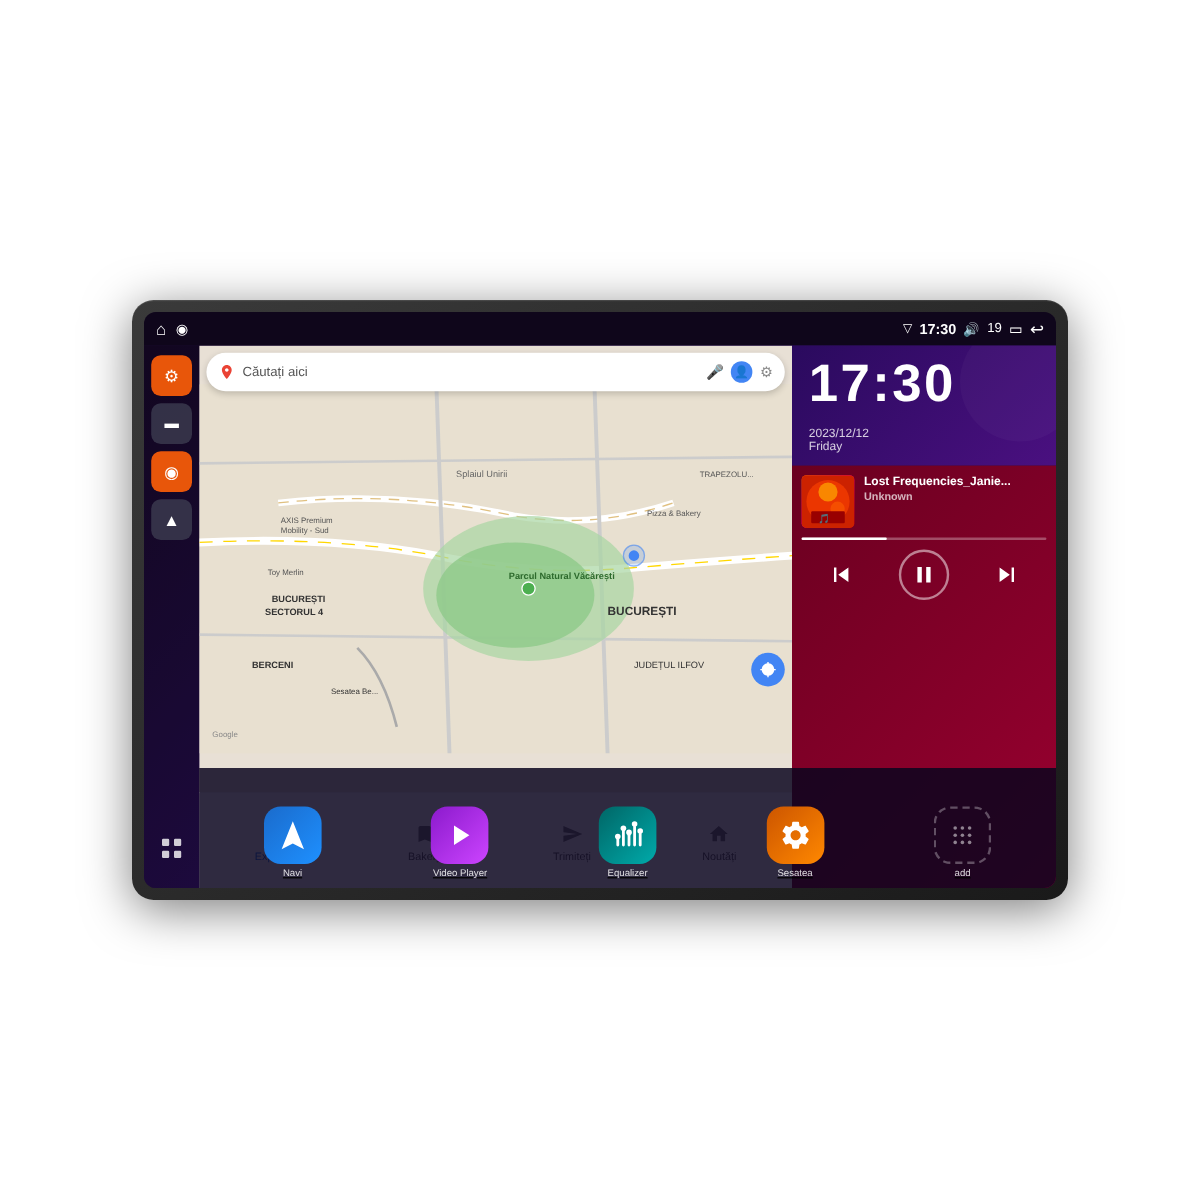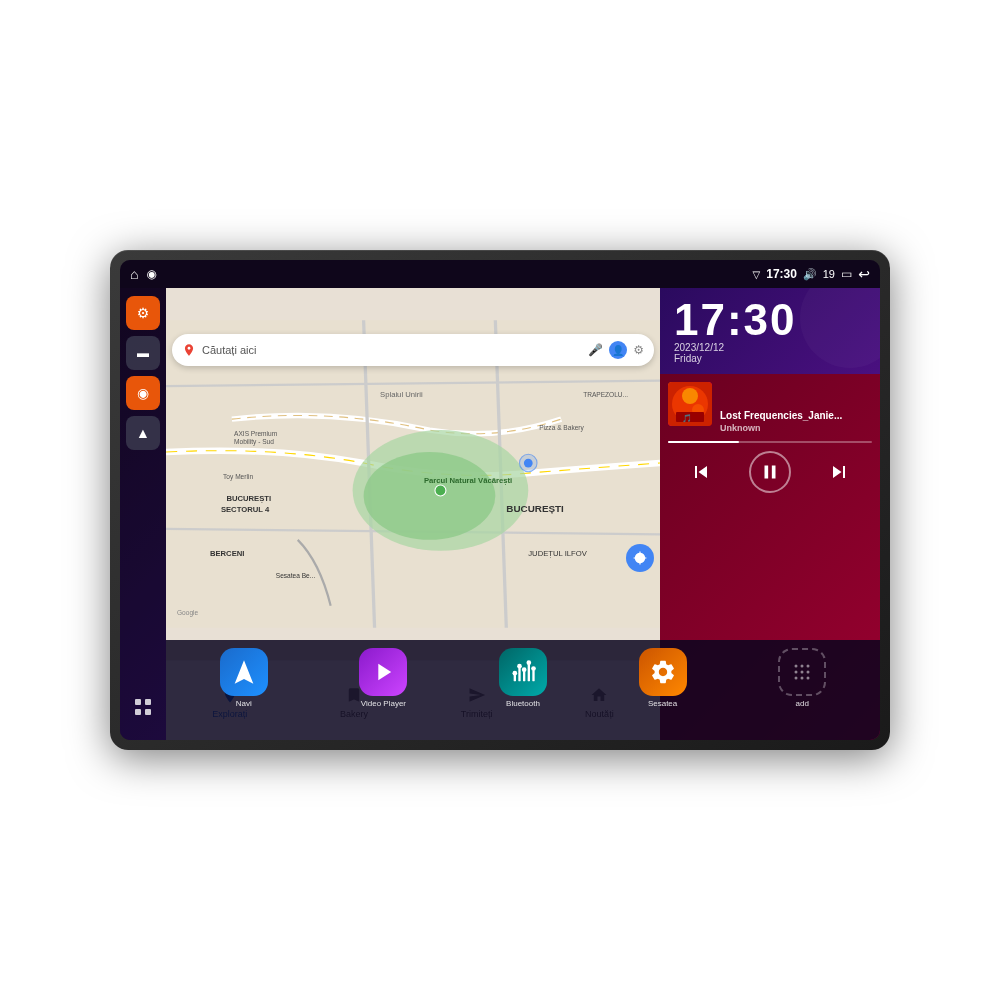--- a/index.html
+++ b/index.html
@@ -122,21 +122,20 @@
       right: 6px;
       height: 32px;
       background: white;
       border-radius: 16px;
       display: flex;
       align-items: center;
       padding: 0 10px;
       gap: 6px;
       z-index: 5;
       box-shadow: 0 2px 6px rgba(0,0,0,0.2);
-      margin-top: 40px;
     }
     .map-search-text {
       flex: 1;
       font-size: 11px;
       color: #555;
     }
 
     
     .map-tabs {
       position: absolute;
@@ -198,21 +197,21 @@
     .clock-time {
       font-size: 44px;
       font-weight: 700;
       color: white;
       letter-spacing: 2px;
       line-height: 1;
     }
     .clock-date {
       font-size: 10px;
       color: rgba(255,255,255,0.8);
-      margin-top: 0;
+      margin-top: 14px;
     }
 
     
     .music-widget {
       background: linear-gradient(135deg, #6a0020, #9a0030);
       flex: 1;
       display: flex;
       flex-direction: column;
       padding: 8px;
       position: relative;
@@ -230,21 +229,20 @@
       border-radius: 4px;
       background: linear-gradient(135deg, #ff6600, #ff0066, #cc0000);
       flex-shrink: 0;
       display: flex;
       align-items: center;
       justify-content: center;
       overflow: hidden;
     }
     .music-info {
       flex: 1;
-      margin-top: 28px;
     }
     .music-title {
       font-size: 10px;
       color: white;
       font-weight: 600;
       white-space: nowrap;
       overflow: hidden;
       text-overflow: ellipsis;
     }
     .music-artist {
@@ -290,23 +288,24 @@
 
     
     .app-grid-section {
       position: absolute;
       bottom: 0;
       left: 46px;
       right: 0;
       height: 100px;
       background: rgba(10,5,30,0.85);
       display: flex;
-      align-items: flex-start;
+      align-items: flex-end;
       padding: 8px 12px;
       gap: 8px;
+      text-decoration: underline;
     }
 
     .app-icon-wrap {
       display: flex;
       flex-direction: column;
       align-items: center;
       gap: 3px;
       cursor: pointer;
       flex: 1;
       min-width: 0;
@@ -607,21 +606,21 @@
               <rect x="12" y="11" width="2" height="9" rx="1" fill="white"></rect>
               <rect x="16" y="5" width="2" height="15" rx="1" fill="white"></rect>
               <rect x="20" y="10" width="2" height="10" rx="1" fill="white"></rect>
               <circle cx="5" cy="13" r="2" fill="white"></circle>
               <circle cx="9" cy="7" r="2" fill="white"></circle>
               <circle cx="13" cy="10" r="2" fill="white"></circle>
               <circle cx="17" cy="4" r="2" fill="white"></circle>
               <circle cx="21" cy="9" r="2" fill="white"></circle>
             </svg>
           </div>
-          <span class="app-label">Bluetooth</span>
+          <span class="app-label">Equalizer</span>
         </div>
 
         <div class="app-icon-wrap">
           <div class="app-icon ic-orange2">
             <svg width="28" height="28" viewBox="0 0 24 24">
               <path d="M19.14,12.94c0.04-0.3,0.06-0.61,0.06-0.94c0-0.32-0.02-0.64-0.07-0.94l2.03-1.58c0.18-0.14,0.23-0.41,0.12-0.61 l-1.92-3.32c-0.12-0.22-0.37-0.29-0.59-0.22l-2.39,0.96c-0.5-0.38-1.03-0.7-1.62-0.94L14.4,2.81c-0.04-0.24-0.24-0.41-0.48-0.41 h-3.84c-0.24,0-0.43,0.17-0.47,0.41L9.25,5.35C8.66,5.59,8.12,5.92,7.63,6.29L5.24,5.33c-0.22-0.08-0.47,0-0.59,0.22L2.74,8.87 C2.62,9.08,2.66,9.34,2.86,9.48l2.03,1.58C4.84,11.36,4.8,11.69,4.8,12s0.02,0.64,0.07,0.94l-2.03,1.58 c-0.18,0.14-0.23,0.41-0.12,0.61l1.92,3.32c0.12,0.22,0.37,0.29,0.59,0.22l2.39-0.96c0.5,0.38,1.03,0.7,1.62,0.94l0.36,2.54 c0.05,0.24,0.24,0.41,0.48,0.41h3.84c0.24,0,0.44-0.17,0.47-0.41l0.36-2.54c0.59-0.24,1.13-0.56,1.62-0.94l2.39,0.96 c0.22,0.08,0.47,0,0.59-0.22l1.92-3.32c0.12-0.22,0.07-0.47-0.12-0.61L19.14,12.94z M12,15.6c-1.98,0-3.6-1.62-3.6-3.6 s1.62-3.6,3.6-3.6s3.6,1.62,3.6,3.6S13.98,15.6,12,15.6z" fill="white"></path>
             </svg>
           </div>
           <span class="app-label">Sesatea</span>
         </div>

